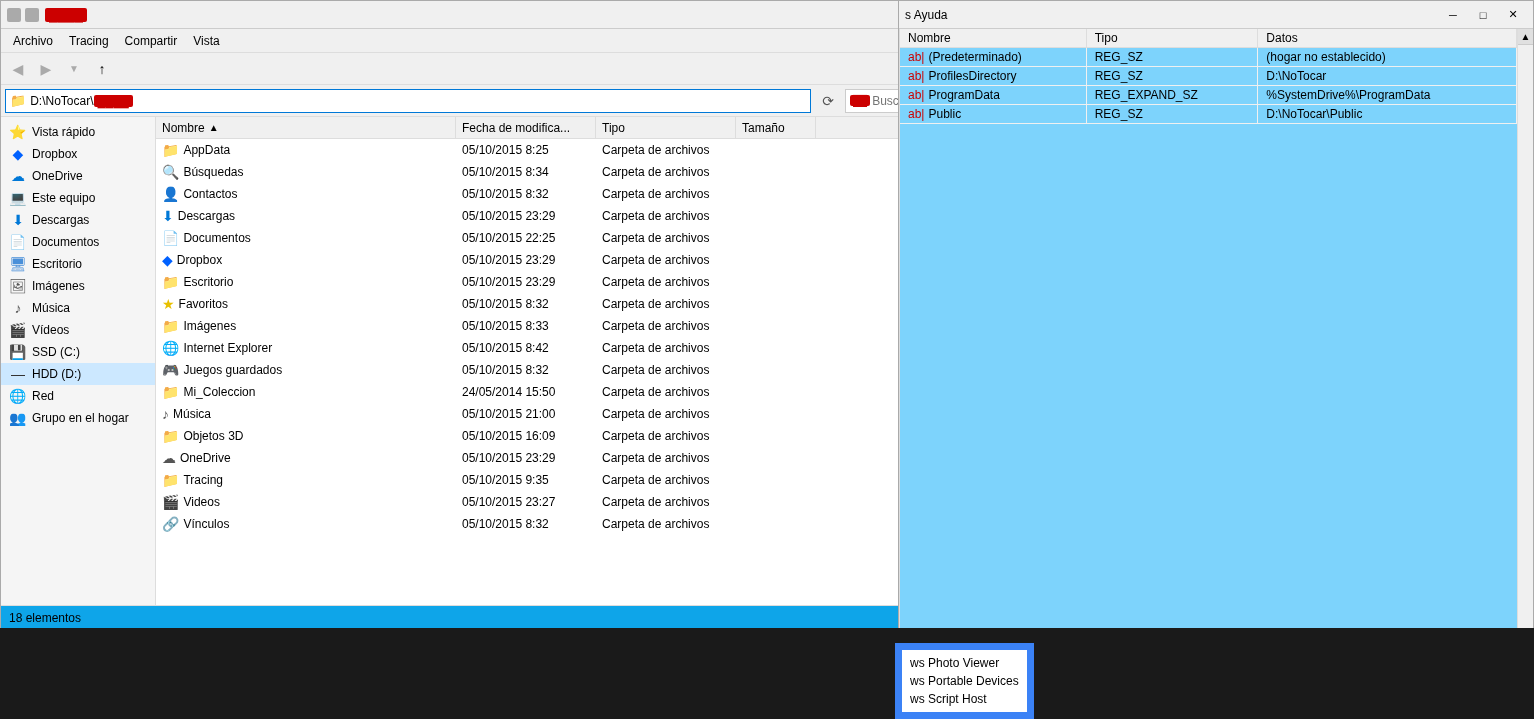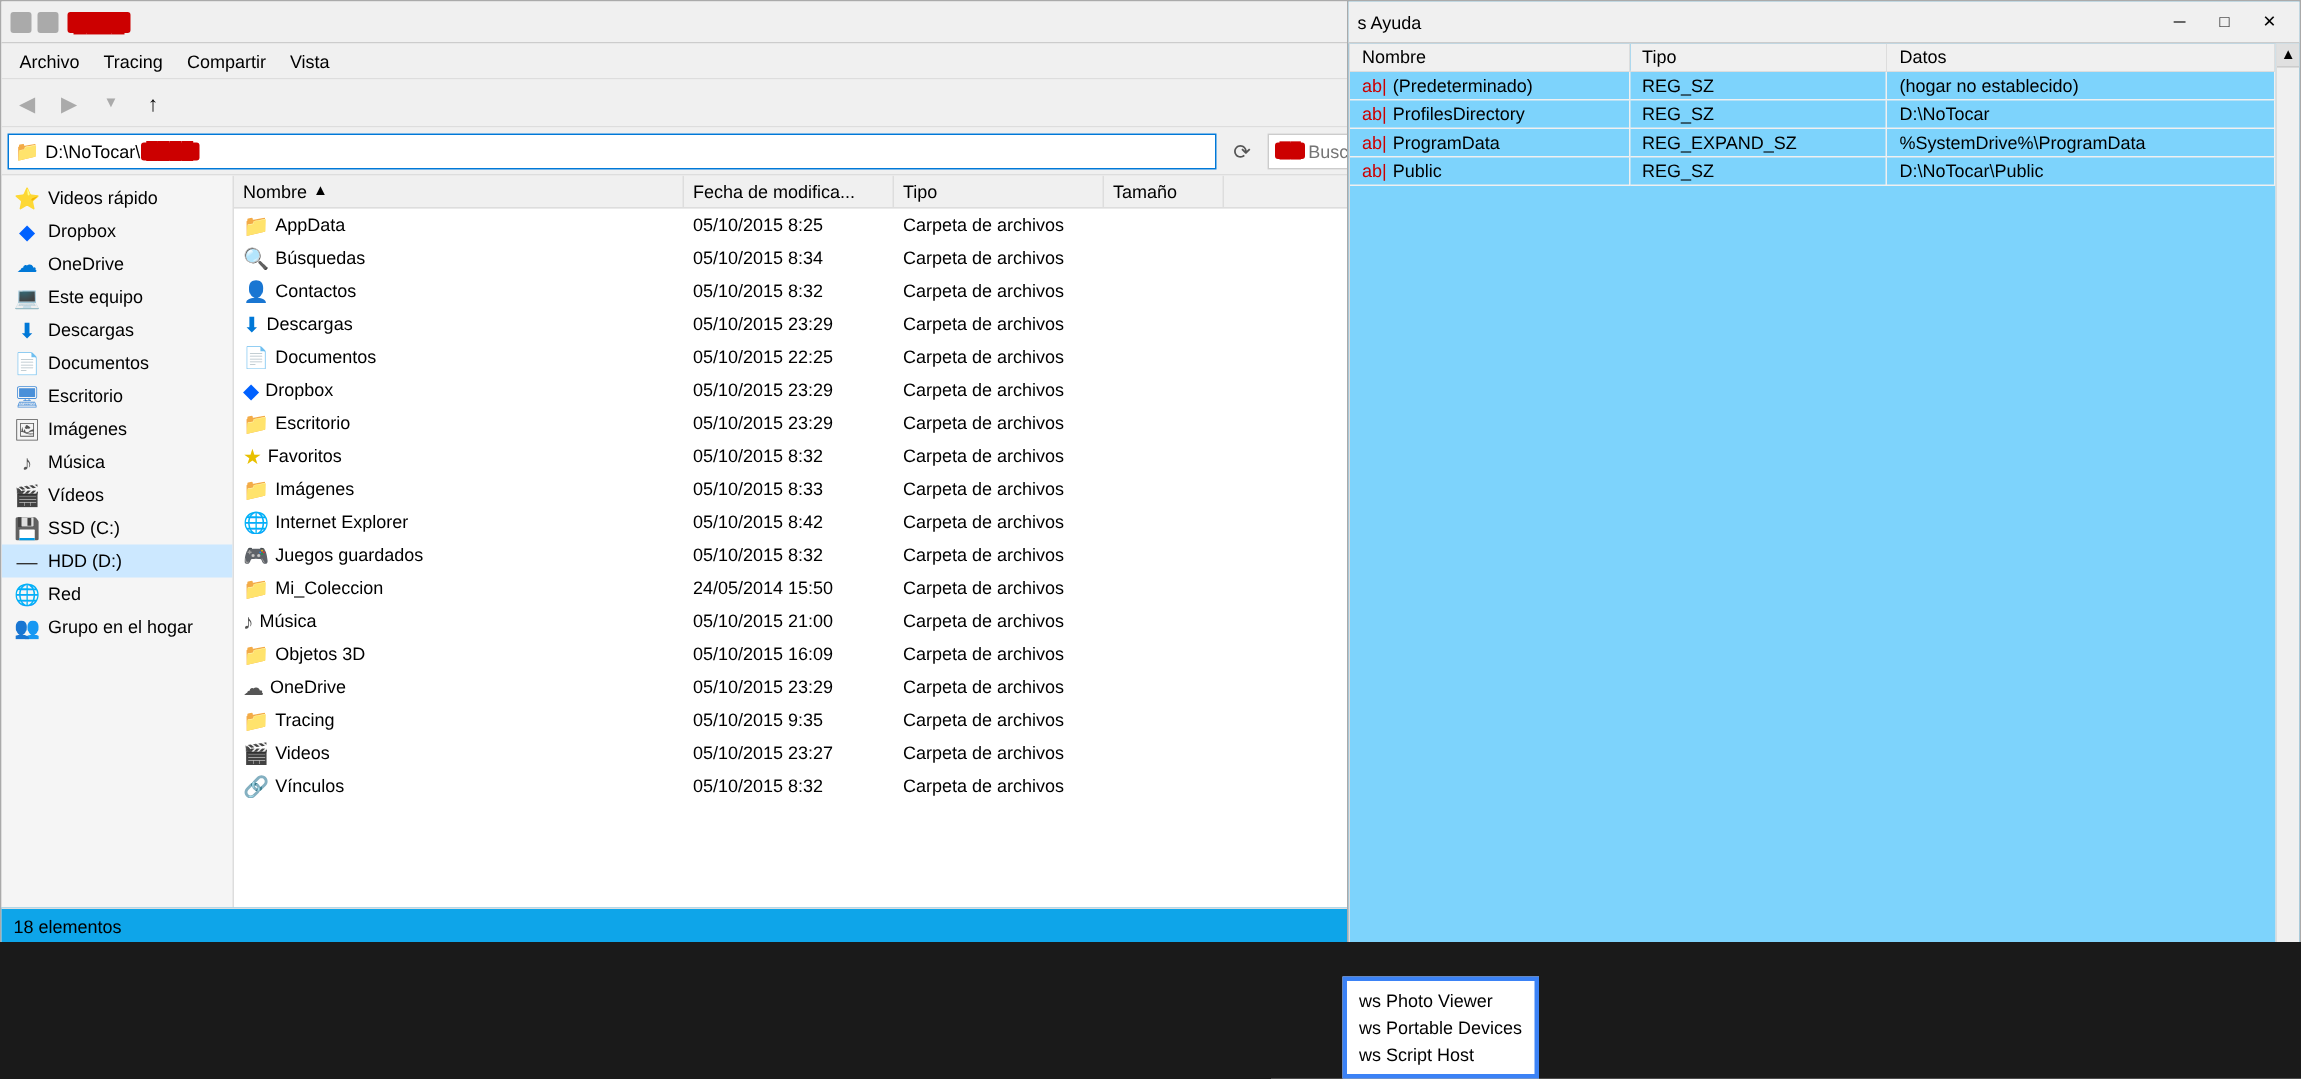--- a/index.html
+++ b/index.html
@@ -81,21 +81,21 @@
     .reg-tree { width: 0; border-right: 1px solid #ddd; overflow: hidden; }
     .reg-values { flex: 1; overflow: auto; }
     .reg-table { width: 100%; border-collapse: collapse; }
     .reg-table th { background: #f0f0f0; border-bottom: 1px solid #ddd; border-right: 1px solid #ddd; padding: 2px 8px; font-size: 12px; text-align: left; font-weight: normal; position: sticky; top: 0; }
     .reg-table td { border-bottom: 1px solid #f0f0f0; border-right: 1px solid #f0f0f0; padding: 2px 8px; font-size: 12px; vertical-align: middle; }
     .reg-status-bar { height: 22px; background: #f0f0f0; border-top: 1px solid #ddd; padding: 0 8px; display: flex; align-items: center; font-size: 11px; overflow: hidden; }
     .reg-vert-scroll { width: 16px; background: #f0f0f0; border-left: 1px solid #ddd; }
 
     
     .bottom-panel { position: absolute; top: 628px; left: 0; right: 0; height: 91px; background: #1a1a1a; display: flex; align-items: flex-end; }
-    .taskbar-popup { position: absolute; bottom: 0; left: 895px; background: #fff; border: 3px solid #3b82f6; padding: 4px 8px; font-size: 12px; }
+    .taskbar-popup { position: absolute; bottom: 0; left: 895px; background: #fff; border: 7px solid #3b82f6; padding: 4px 8px; font-size: 12px; }
     .taskbar-popup-item { padding: 2px 0; cursor: pointer; }
 
     
     .file-list::-webkit-scrollbar { width: 14px; }
     .file-list::-webkit-scrollbar-track { background: #f0f0f0; }
     .file-list::-webkit-scrollbar-thumb { background: #c0c0c0; border: 1px solid #a0a0a0; }
 
     .sidebar::-webkit-scrollbar { width: 10px; }
     .sidebar::-webkit-scrollbar-track { background: #f0f0f0; }
     .sidebar::-webkit-scrollbar-thumb { background: #c0c0c0; }
@@ -146,21 +146,21 @@
     </div>
     <div class="help-btn">?</div>
   </div>
 
   <div class="content-area">
 
     <div class="sidebar">
       <div class="sidebar-section">
         <div class="sidebar-item">
           <span class="sidebar-icon">⭐</span>
-          <span class="sidebar-label">Videos rápido</span>
+          <span class="sidebar-label">Vista rápido</span>
         </div>
         <div class="sidebar-item">
           <span class="sidebar-icon" style="color:#0061ff;">◆</span>
           <span class="sidebar-label">Dropbox</span>
         </div>
         <div class="sidebar-item">
           <span class="sidebar-icon" style="color:#0078d7;">☁</span>
           <span class="sidebar-label">OneDrive</span>
         </div>
         <div class="sidebar-item">

